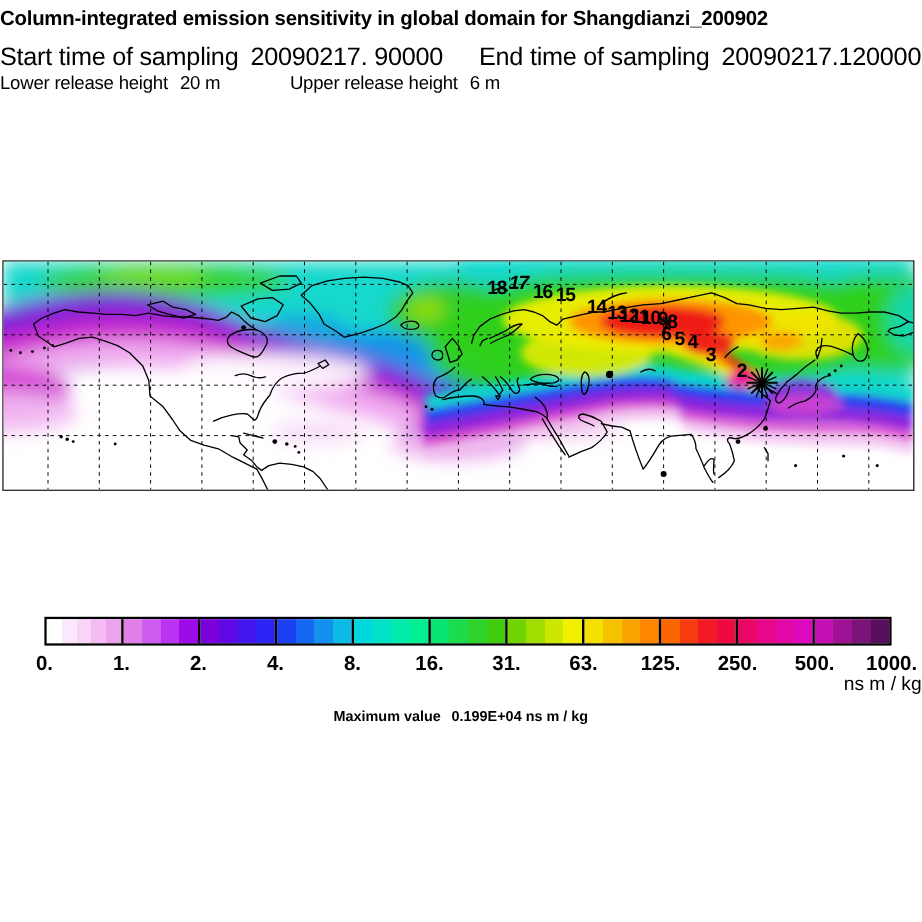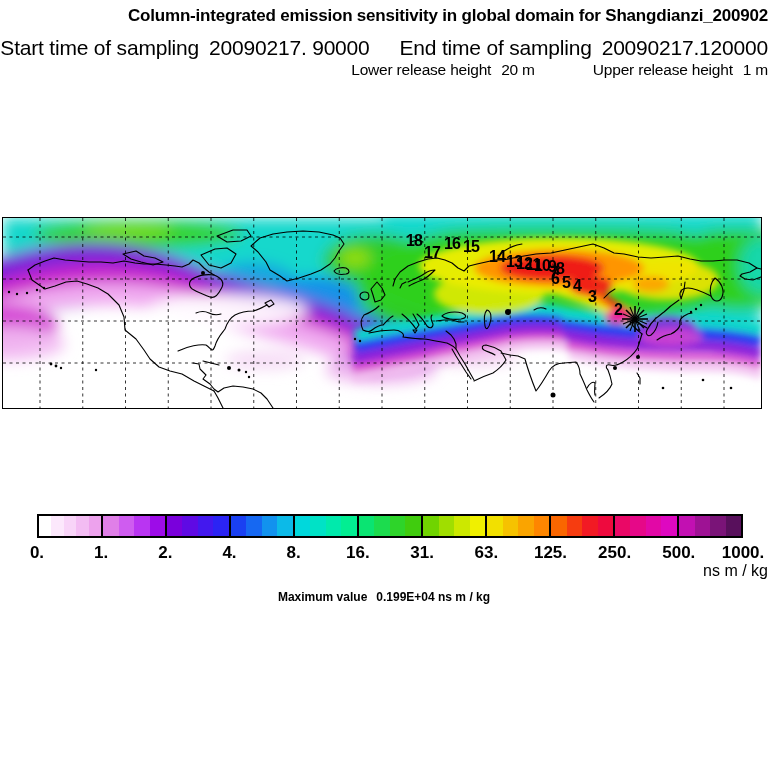--- a/index.html
+++ b/index.html
@@ -1,18 +1,18 @@
 <!DOCTYPE html>
 <html><head>
 <meta charset="utf-8">
 <style>
   html,body{margin:0;padding:0;background:#fff;}
   .page{position:relative;width:768px;height:768px;background:#fff;overflow:hidden;
         font-family:"Liberation Sans",sans-serif;color:#000;}
-  .hline{position:absolute;left:0;width:100%;text-align:right;white-space:nowrap;letter-spacing:-0.2px;}
+  .hline{position:absolute;left:0;width:100%;text-align:left;white-space:nowrap;letter-spacing:-0.2px;}
   .h1{top:6px;font-size:17px;font-weight:bold;}
   .h2{top:36px;font-size:21px;}
   .h3{top:61px;font-size:15.5px;}
   .h4{top:86px;font-size:15.5px;}
   .vgap{display:inline-block;width:10px;}
   .gap1{display:inline-block;width:30px;}
   .gap2{display:inline-block;width:58px;}
   .map{position:absolute;left:2px;top:217px;width:758px;height:190px;border:1.5px solid #000;}
   .map svg.field{position:absolute;left:0;top:0;width:758px;height:190px;display:block;}
   .traj{position:absolute;left:0;top:0;width:726px;height:190px;pointer-events:none;}
@@ -28,21 +28,21 @@
   .maxline{position:absolute;top:590px;left:0;width:100%;text-align:center;font-weight:bold;font-size:12px;}
   .mgap{display:inline-block;width:9px;}
 </style>
 </head>
 <body>
 
 <div class="page">
 
   <div class="hline h1">Column-integrated emission sensitivity in global domain for Shangdianzi_200902</div>
   <div class="hline h2"><span>Start time of sampling</span><span class="vgap"></span><span>20090217. 90000</span><span class="gap1"></span><span>End time of sampling</span><span class="vgap"></span><span>20090217.120000</span></div>
-  <div class="hline h3"><span>Lower release height</span><span class="vgap"></span><span>20 m</span><span class="gap2"></span><span>Upper release height</span><span class="vgap"></span><span>1 m</span></div>
+  <div class="hline h3"><span>Lower release height</span><span class="vgap"></span><span>20 m</span><span class="gap2"></span><span>Upper release height</span><span class="vgap"></span><span>6 m</span></div>
 
   <div class="map">
     <svg class="field" viewBox="0 0 758 190" preserveAspectRatio="none">
       <defs>
         <filter id="b8" x="-30%" y="-30%" width="160%" height="160%">
             <feGaussianBlur stdDeviation="7"></feGaussianBlur>
           </filter>
         <filter id="b4" x="-30%" y="-30%" width="160%" height="160%">
             <feGaussianBlur stdDeviation="3.5"></feGaussianBlur>
           </filter>
@@ -212,21 +212,21 @@
         <line x1="-9" y1="9" x2="9" y2="-9" stroke-width="1.6"></line>
         <line x1="-12" y1="-5" x2="12" y2="5" stroke-width="1.1"></line>
         <line x1="-12" y1="5" x2="12" y2="-5" stroke-width="1.1"></line>
         <line x1="-5" y1="-12" x2="5" y2="12" stroke-width="1.1"></line>
         <line x1="-5" y1="12" x2="5" y2="-12" stroke-width="1.1"></line>
         <circle cx="0" cy="0" r="2.5" fill="#000" stroke="none"></circle>
       </g>
     </svg>
     <div class="traj" id="traj">
         <div class="tlabel" style="left: 411px; top: 24px;">18</div>
-        <div class="tlabel" style="left: 429px; top: 36px;">17</div>
+        <div class="tlabel" style="left: 429px; top: 20px; font-style: italic;">17</div>
         <div class="tlabel" style="left: 449px; top: 27px;">16</div>
         <div class="tlabel" style="left: 468px; top: 30px;">15</div>
         <div class="tlabel" style="left: 494px; top: 40px;">14</div>
         <div class="tlabel" style="left: 511px; top: 45px;">13</div>
         <div class="tlabel" style="left: 521px; top: 47px;">12</div>
         <div class="tlabel" style="left: 530px; top: 48px;">11</div>
         <div class="tlabel" style="left: 539px; top: 49px;">10</div>
         <div class="tlabel" style="left: 549px; top: 50px;">9</div>
         <div class="tlabel" style="left: 557px; top: 52px;">8</div>
         <div class="tlabel" style="left: 551px; top: 56px;">7</div>

